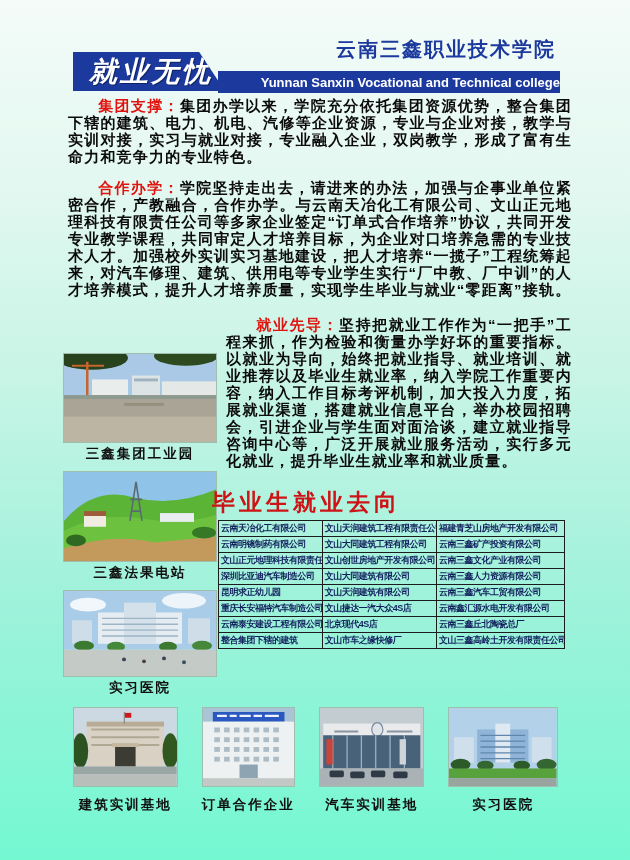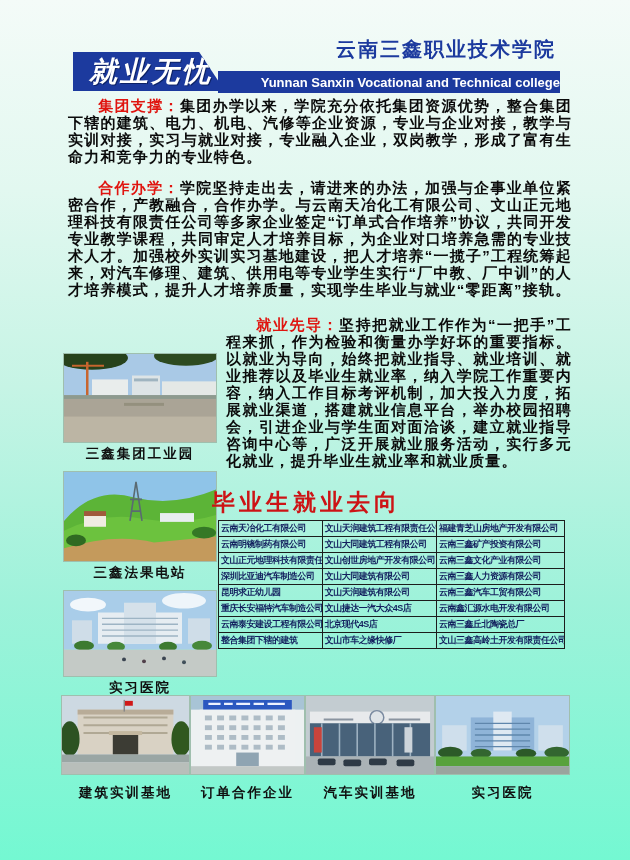--- a/index.html
+++ b/index.html
@@ -62,21 +62,21 @@
     border:1px solid #1c1c1c;height:15px;padding:0 2px;
     font-size:9px;font-weight:bold;color:#13205e;letter-spacing:-0.5px;
     white-space:nowrap;overflow:hidden;
   }
   .emp-table col.c1{width:30%;} .emp-table col.c2{width:33%;} .emp-table col.c3{width:37%;}
   
   .bottom-strip{
     position:absolute;left:61px;top:695px;width:509px;
     display:flex;justify-content:space-between;
   }
-  .bottom-strip .figure{margin:0;}
+  .bottom-strip .figure{margin:12px;}
   .bottom-strip .caption{margin-top:9px;font-size:13.5px;}
   .bw1{width:129px;} .bw2{width:115px;} .bw3{width:130px;} .bw4{width:135px;}
   .bphoto{height:80px;}
   .lp1{height:90px;} .lp2{height:91px;} .lp3{height:87px;}
 </style>
 </head>
 <body>
 
 <div class="page">
 

